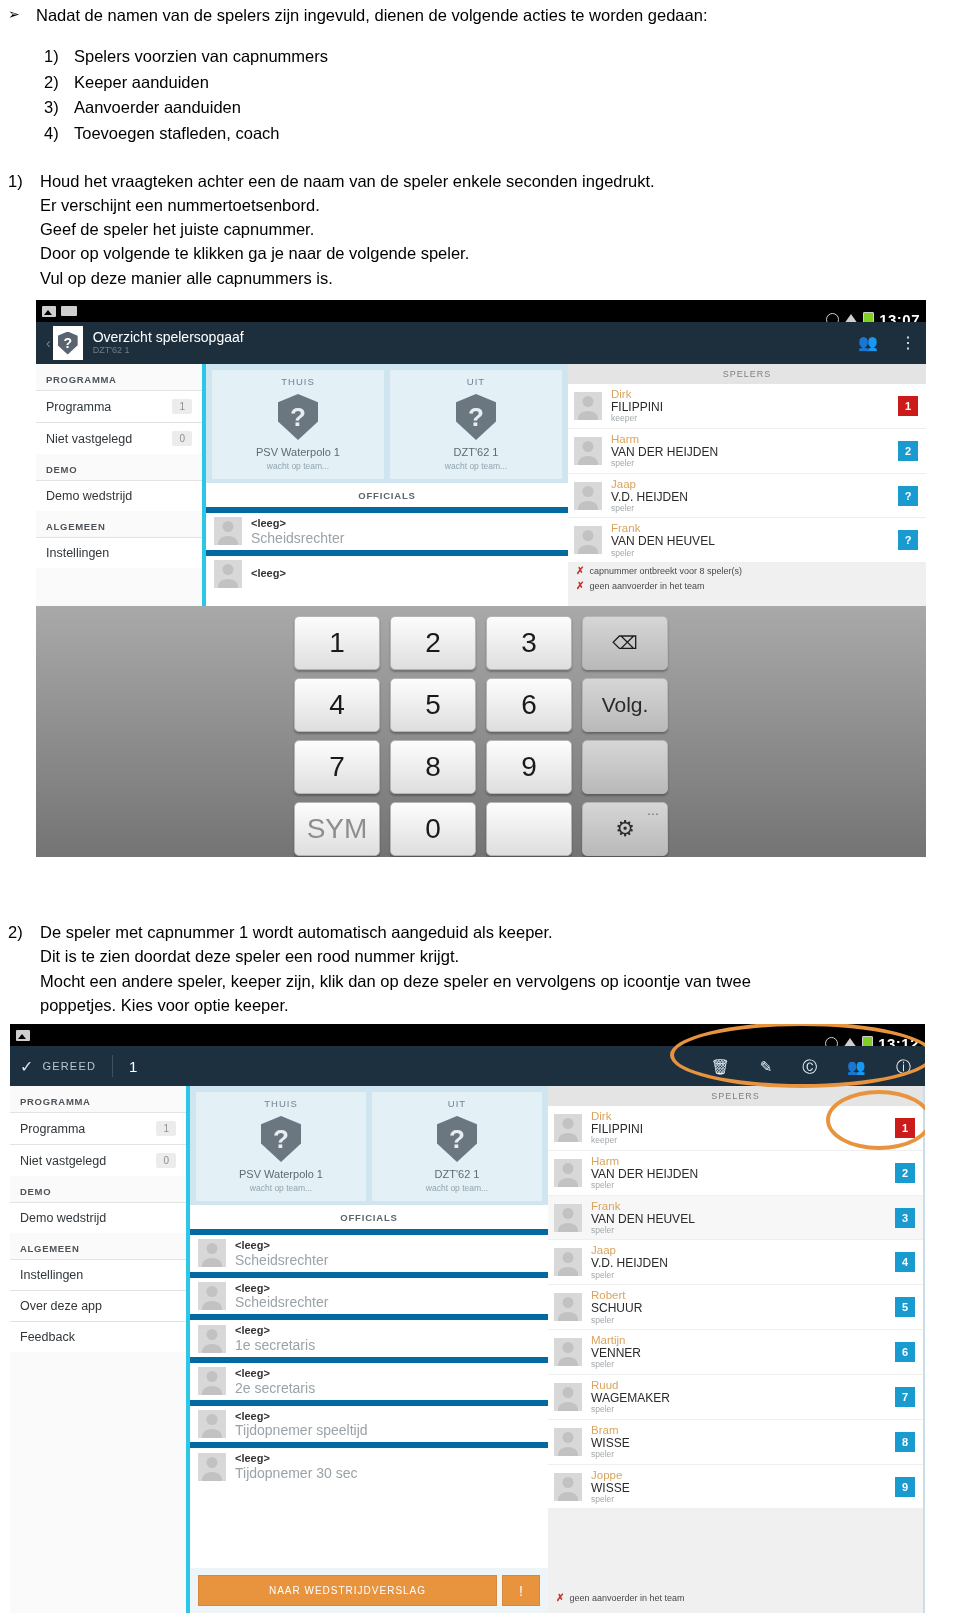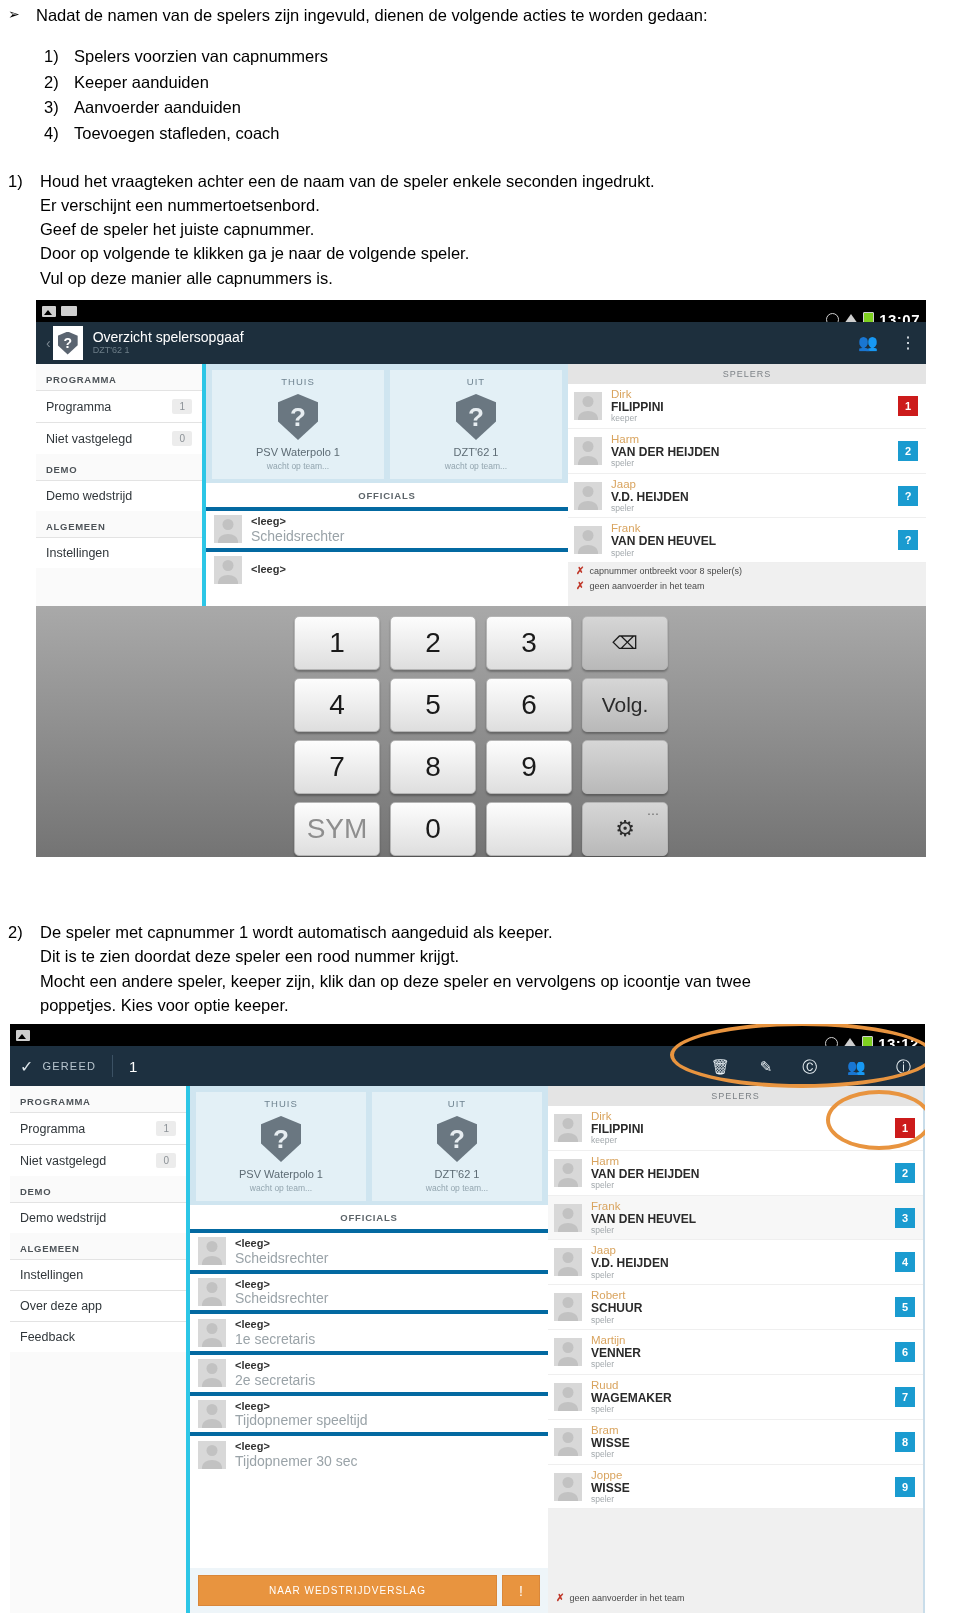--- a/index.html
+++ b/index.html
@@ -98,21 +98,21 @@
   .team-shield{
     width:40px;height:46px;background:#6a7781;margin:7px 0 6px 0;
     clip-path:polygon(50% 0,100% 18%,100% 60%,50% 100%,0 60%,0 18%);
     display:flex;align-items:center;justify-content:center;color:#e7edf1;font-size:26px;font-weight:bold;
   }
   .team-name{font-size:11px;color:#5d6b74;}
   .team-wait{font-size:8.5px;color:#93a5af;margin-top:3px;}
 
   .officials{background:#fff;flex:1;display:flex;flex-direction:column;}
   .off-hdr{text-align:center;font-size:9.5px;font-weight:bold;color:#5c6469;letter-spacing:0.8px;padding:7px 0 6px 0;}
-  .off-row{display:flex;align-items:center;border-top:4px solid #0369a1;padding:4px 8px;}
+  .off-row{display:flex;align-items:center;border-top:6px solid #0369a1;padding:4px 8px;}
   .avatar{
     width:28px;height:28px;background:#d8d8d8;margin-right:9px;flex:0 0 28px;position:relative;overflow:hidden;
   }
   .avatar:before{content:"";position:absolute;left:50%;top:4px;transform:translateX(-50%);
     width:11px;height:11px;border-radius:50%;background:#c2c2c2;}
   .avatar:after{content:"";position:absolute;left:50%;bottom:-5px;transform:translateX(-50%);
     width:20px;height:14px;border-radius:50% 50% 0 0;background:#c2c2c2;}
   .off-name{font-size:11px;font-weight:bold;color:#333;line-height:1.15;}
   .off-role{font-size:14px;color:#9aa3a8;}
 
@@ -126,21 +126,21 @@
     color:#fff;font-size:14px;
   }
 
   
   .players{flex:0 0 auto;background:#fff;display:flex;flex-direction:column;}
   .pl-hdr{background:#e4e4e4;text-align:center;font-size:9px;color:#7d8287;letter-spacing:1px;padding:5px 0;}
   .pl-row{display:flex;align-items:center;border-bottom:1px solid #efefef;padding:4px 6px;position:relative;}
   .pl-row.alt{background:#f7f7f7;}
   .pl-txt{flex:1;line-height:1.12;}
   .pl-first{font-size:11.5px;color:#d9a45f;}
-  .pl-last{font-size:12px;font-weight:bold;color:#2a2a2a;}
+  .pl-last{font-size:12px;font-weight:normal;color:#2a2a2a;}
   .pl-role{font-size:8.5px;color:#a2a8ac;}
   .cap{
     width:20px;height:20px;display:flex;align-items:center;justify-content:center;
     color:#fff;font-size:11px;font-weight:bold;background:#1a9bd0;margin-right:2px;
   }
   .cap.red{background:#cc1b1b;}
   .cap.q{background:#1a9bd0;}
   .pl-foot{background:#f0f0f0;flex:1;}
   .pl-err{font-size:9px;color:#4a4a4a;padding:2px 8px;display:flex;align-items:center;gap:5px;}
   .xmark{color:#c0392b;font-weight:bold;font-size:10px;}

